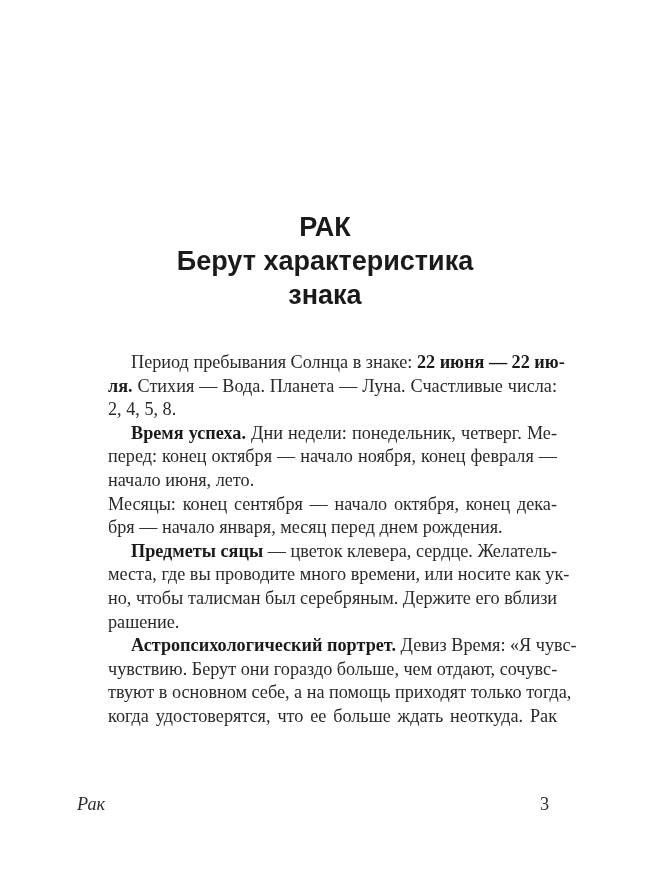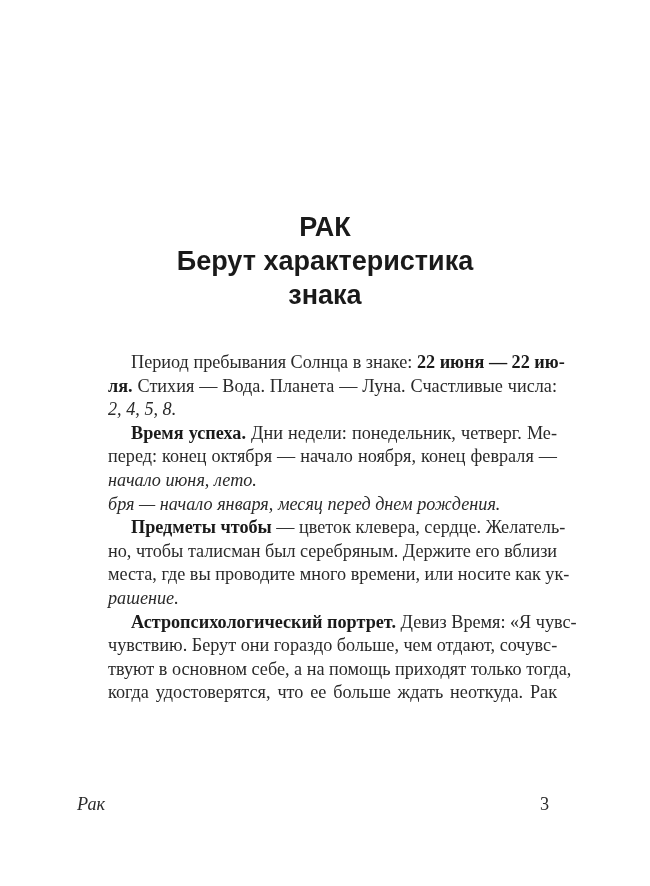--- a/index.html
+++ b/index.html
@@ -46,21 +46,20 @@
       text-align-last: auto;
     }
     .line {
       display: block;
       text-align: justify;
       text-align-last: justify;
       white-space: nowrap;
     }
     .line.last {
       text-align-last: left;
-      font-style: italic;
     }
     .line.first {
       padding-left: 23px;
     }
     b { font-weight: bold; color: #1a1a1a; }
     .footer {
       position: absolute;
       left: 77px;
       top: 792px;
       width: 472px;
@@ -89,27 +88,28 @@
     <span class="line last"><span>2, 4, 5, 8.</span></span>
   </div>
 
   <div class="para">
     <span class="line first"><b>Время успеха.</b><span> Дни недели: понедельник, четверг. Ме-</span></span>
     <span class="line"><span>перед: конец октября — начало ноября, конец февраля —</span></span>
     <span class="line last"><span>начало июня, лето.</span></span>
   </div>
 
   <div class="para">
+    <span class="line"><span>Месяцы: конец сентября — начало октября, конец дека-</span></span>
     <span class="line last"><span>бря — начало января, месяц перед днем рождения.</span></span>
   </div>
 
   <div class="para">
-    <span class="line first"><b>Предметы чтобы</b><span> — цветок клевера, сердце. Желатель-</span></span>
+    <span class="line first"><b>Предметы сяцы</b><span> — цветок клевера, сердце. Желатель-</span></span>
+    <span class="line"><span>места, где вы проводите много времени, или носите как ук-</span></span>
     <span class="line"><span>но, чтобы талисман был серебряным. Держите его вблизи</span></span>
-    <span class="line"><span>места, где вы проводите много времени, или носите как ук-</span></span>
     <span class="line last"><span>рашение.</span></span>
   </div>
 
   <div class="para">
     <span class="line first"><b>Астропсихологический портрет.</b><span> Девиз Время: «Я чувс-</span></span>
     <span class="line"><span>чувствию. Берут они гораздо больше, чем отдают, сочувс-</span></span>
     <span class="line"><span>твуют в основном себе, а на помощь приходят только тогда,</span></span>
     <span class="line"><span>когда удостоверятся, что ее больше ждать неоткуда. Рак</span></span>
   </div>
 </div>

